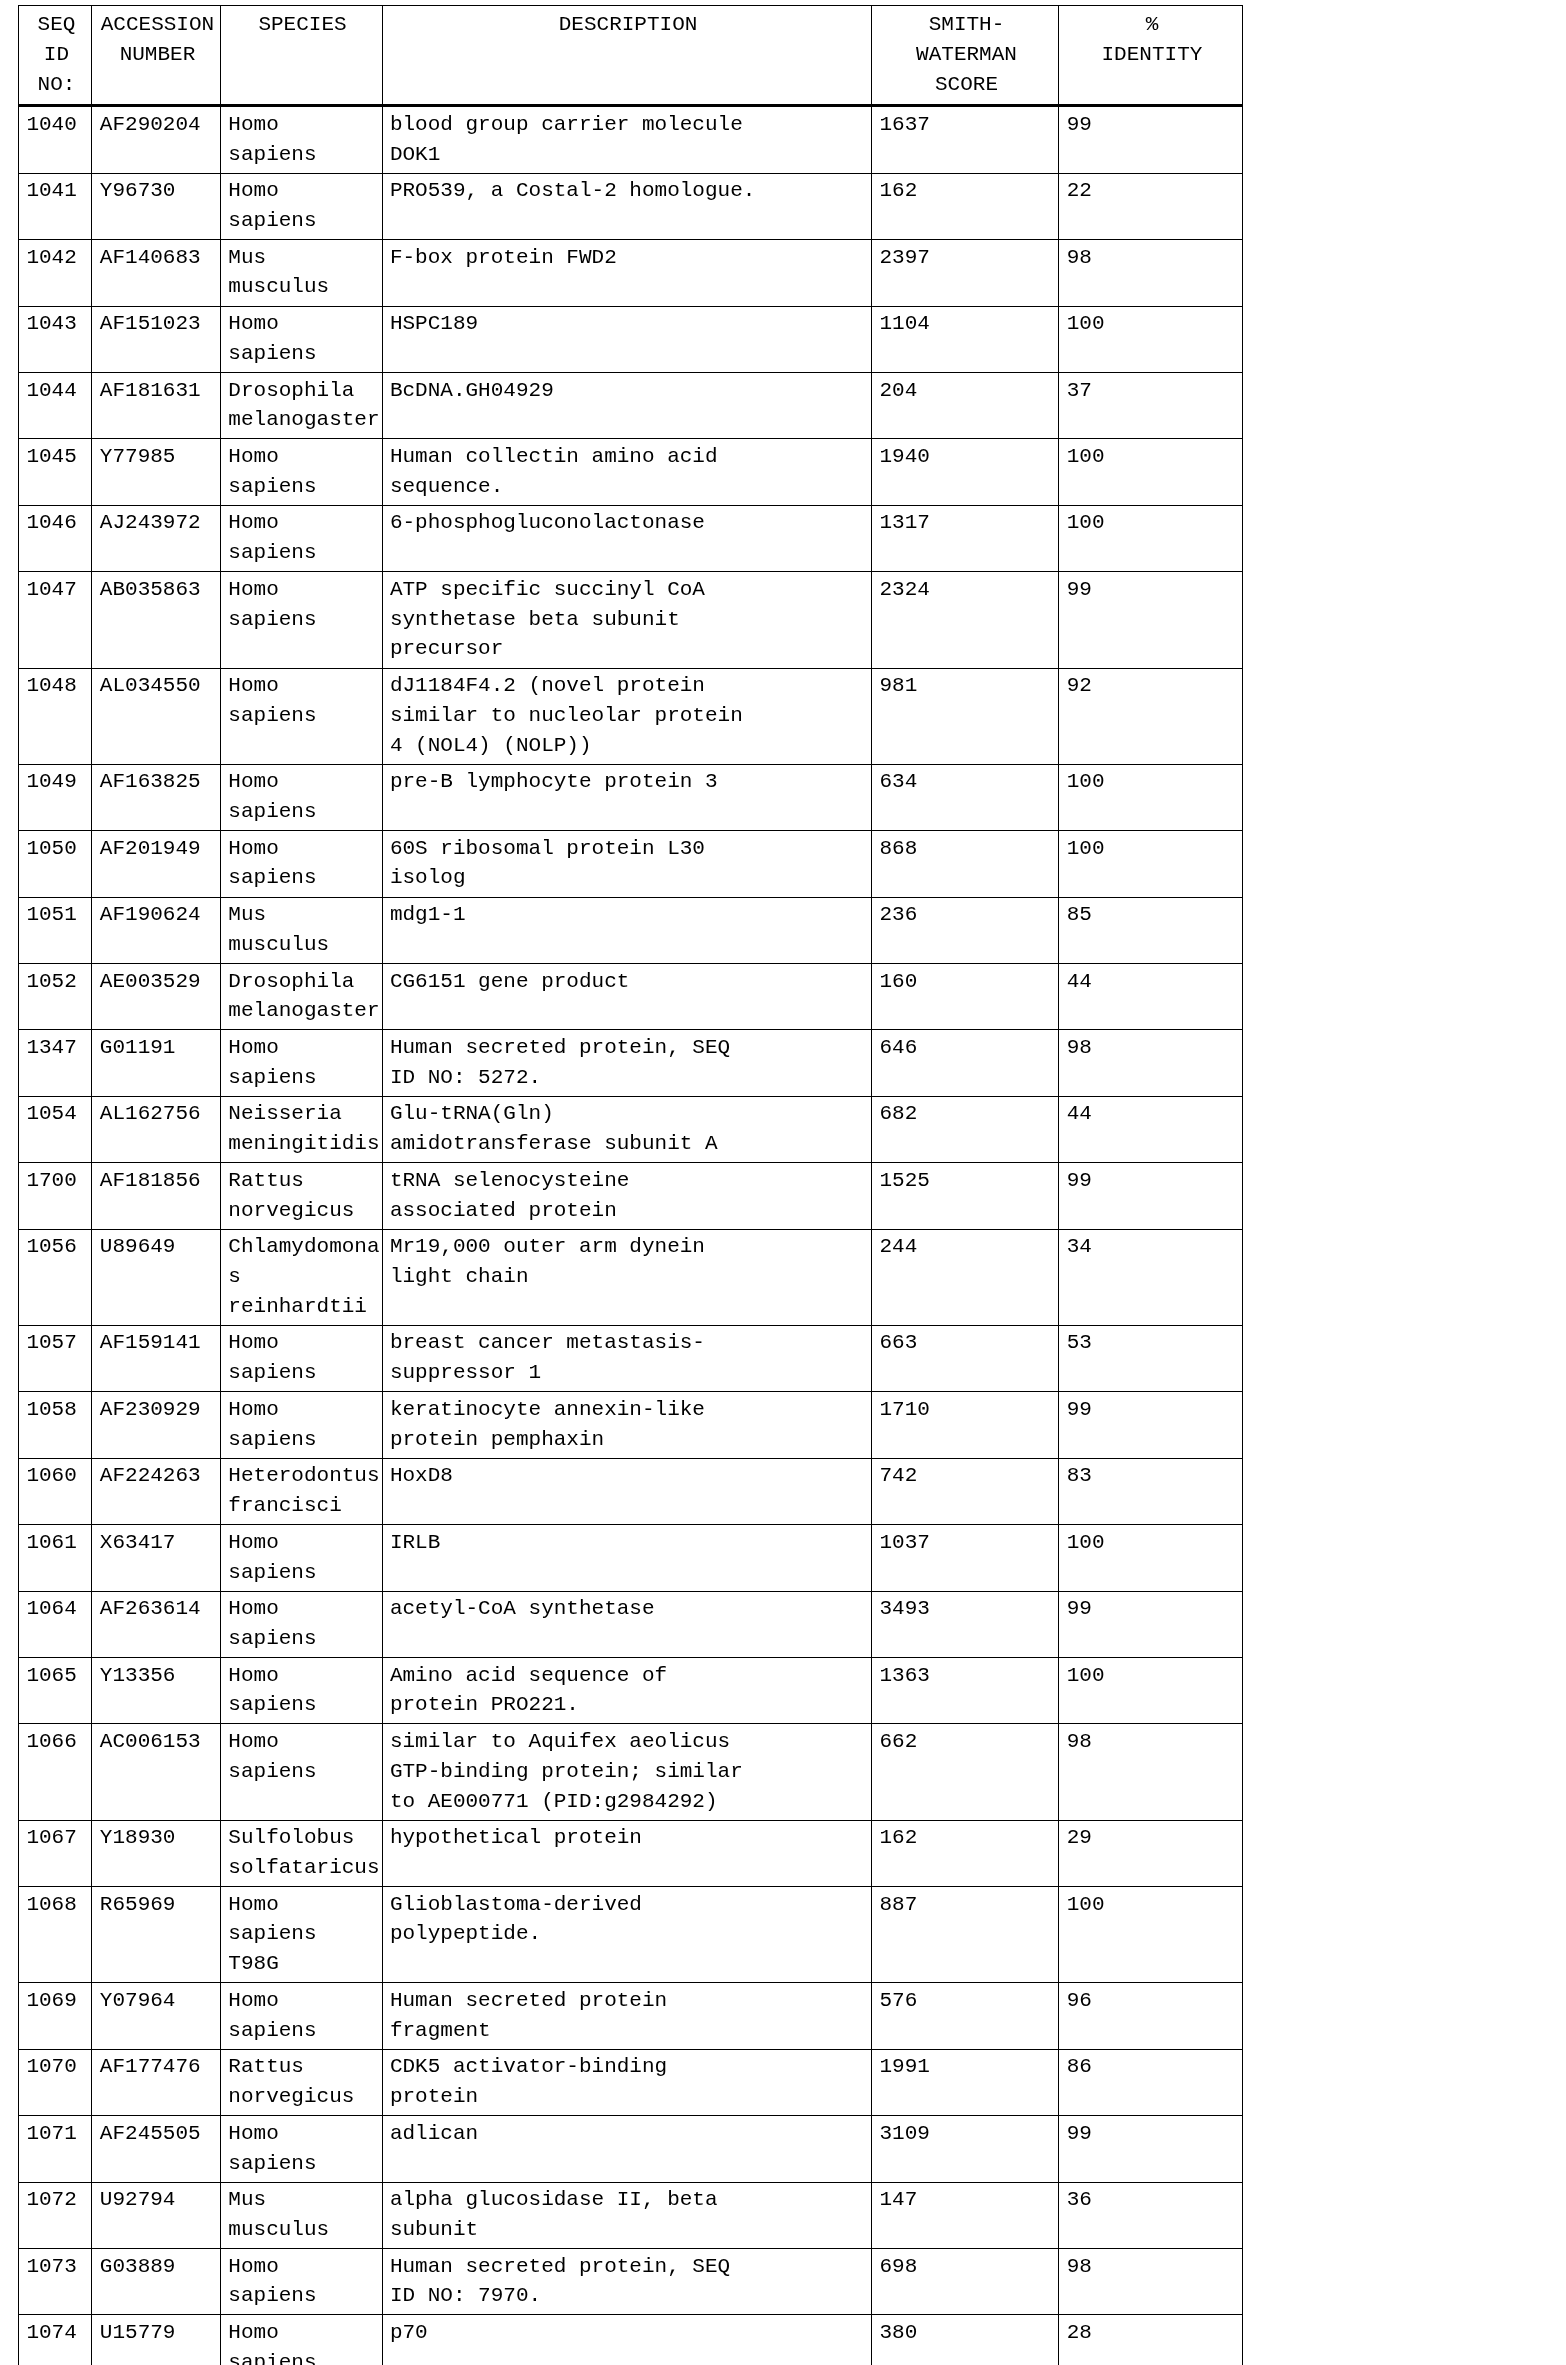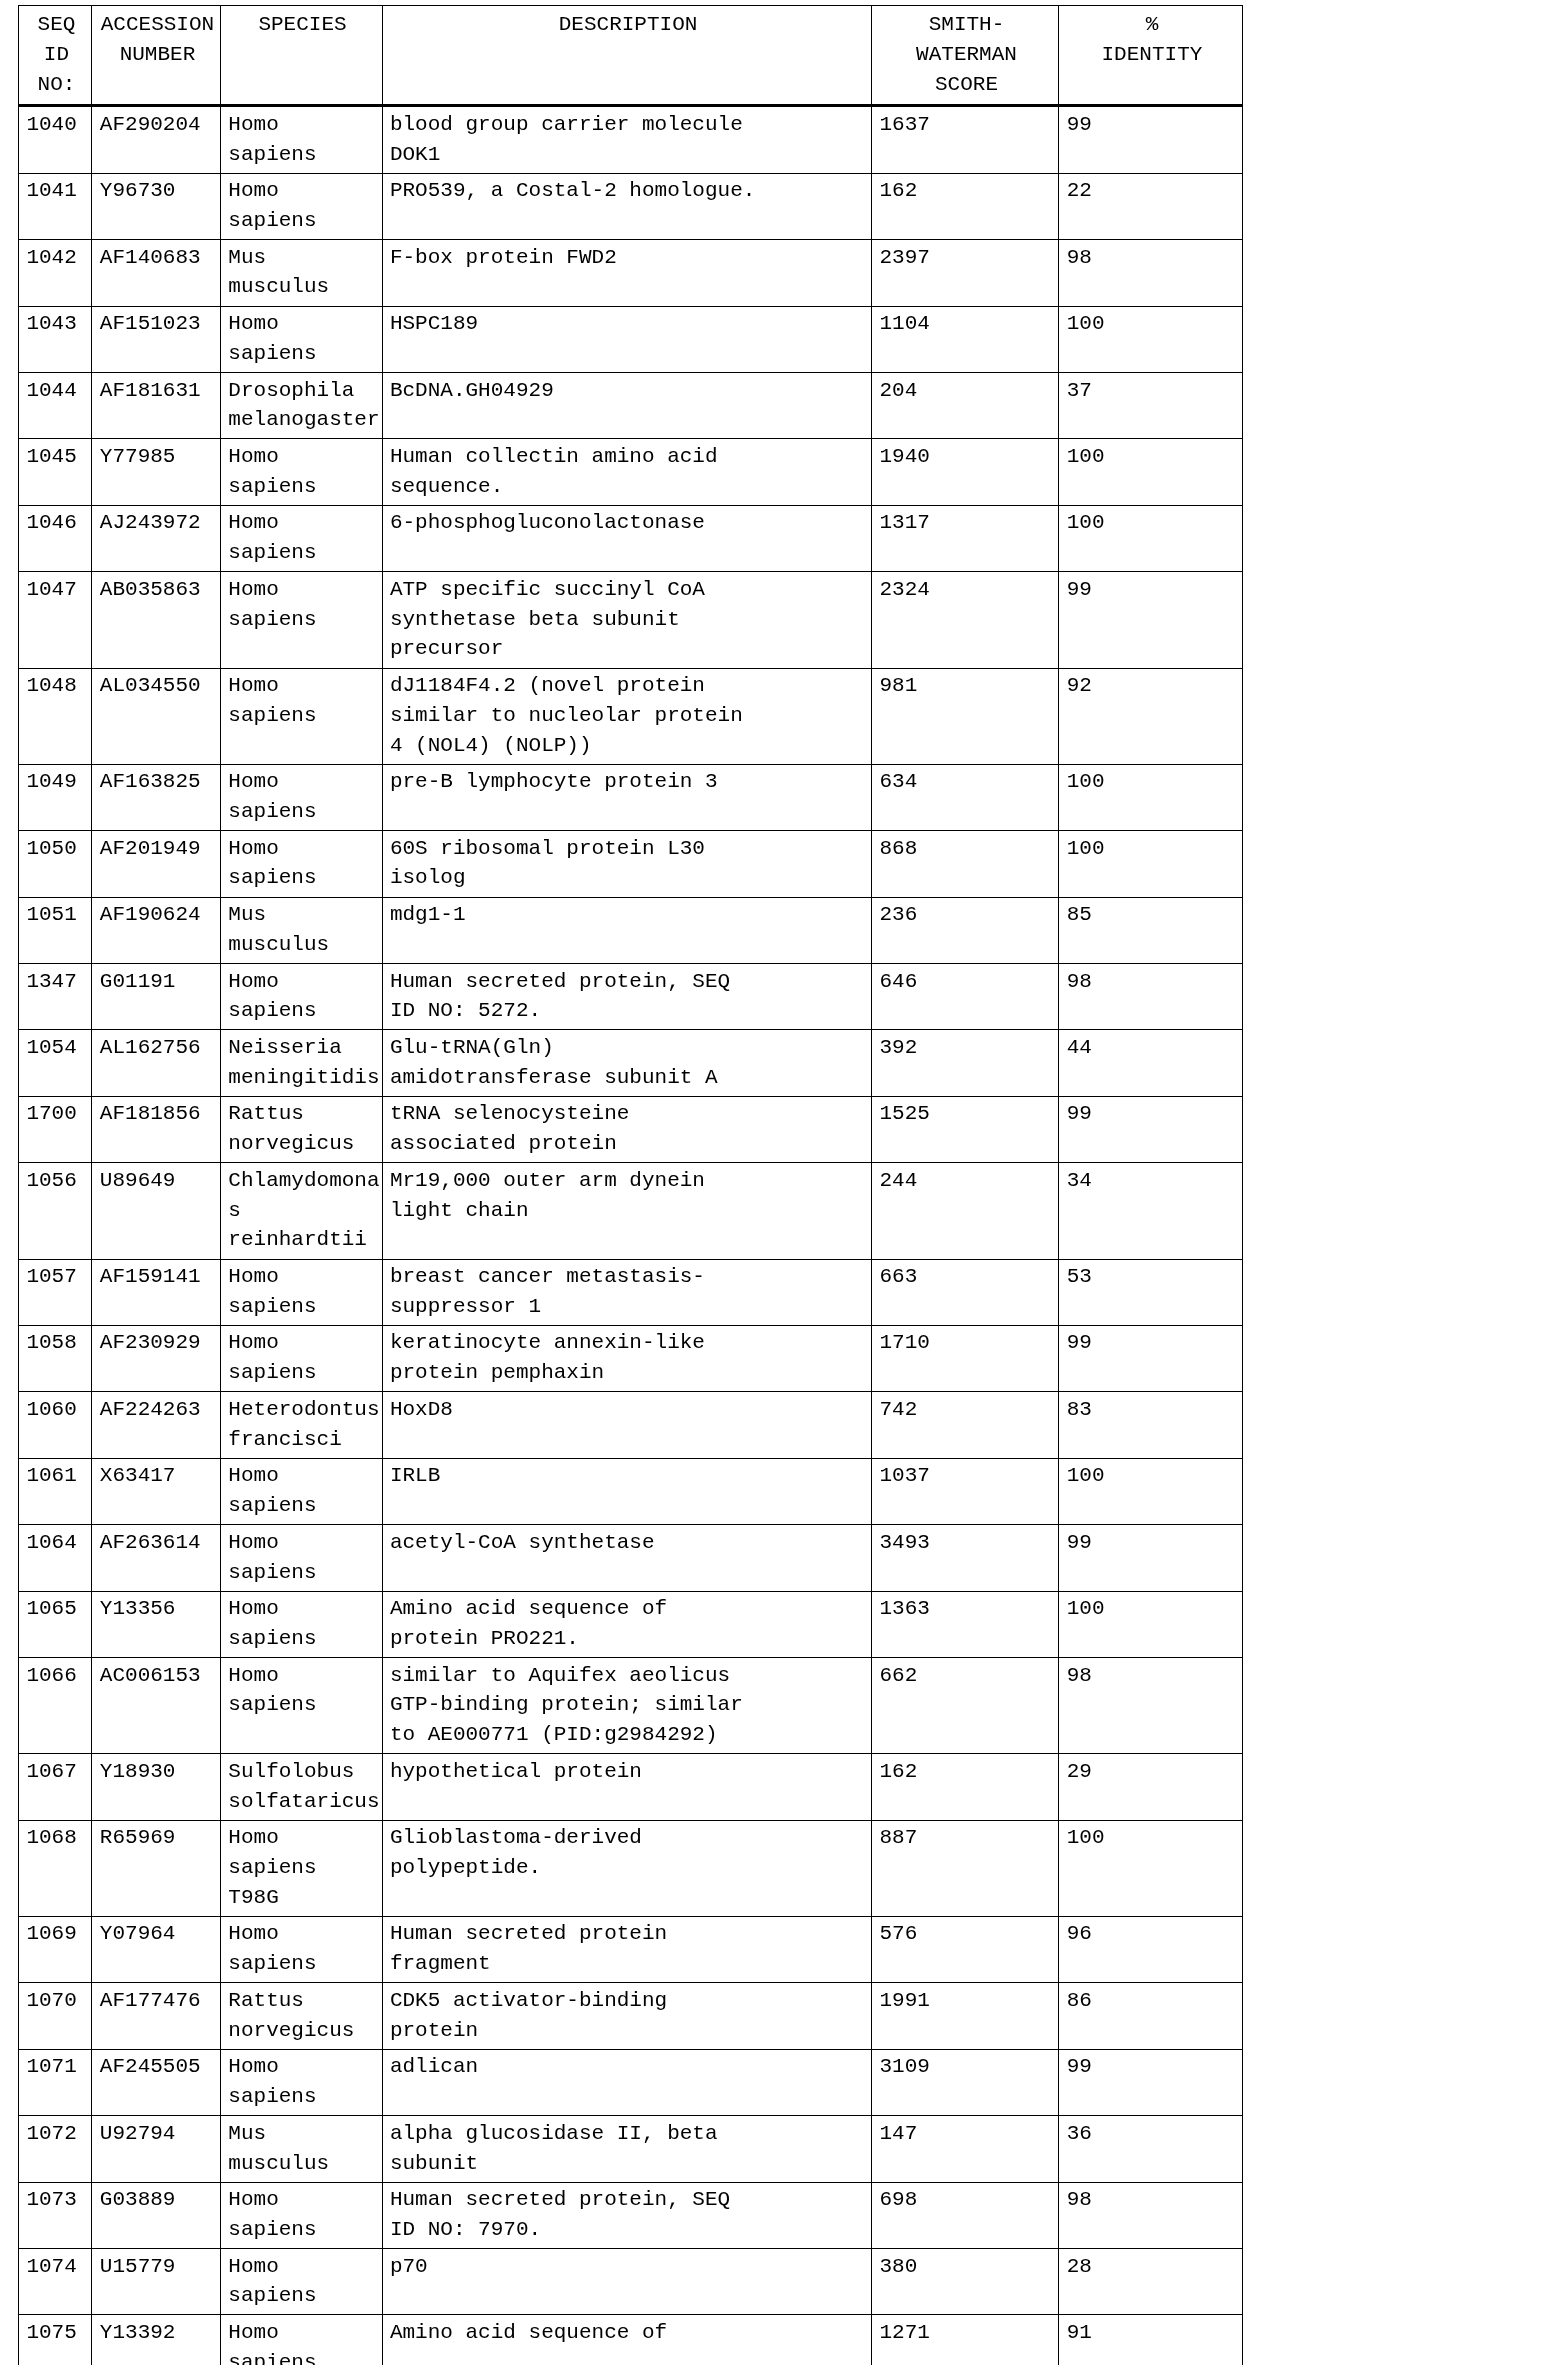--- a/index.html
+++ b/index.html
@@ -210,36 +210,45 @@
         </tr>
         <tr>
           <td class="cell-seq">1051</td>
           <td class="cell-acc">AF190624</td>
           <td class="cell-species">Mus musculus</td>
           <td class="cell-desc">mdg1-1</td>
           <td class="cell-score">236</td>
           <td class="cell-identity">85</td>
         </tr>
         <tr>
+          <td class="cell-seq">1052</td>
+          <td class="cell-acc">AE003529</td>
+          <td class="cell-species">Drosophila
+melanogaster</td>
+          <td class="cell-desc">CG6151 gene product</td>
+          <td class="cell-score">160</td>
+          <td class="cell-identity">44</td>
+        </tr>
+        <tr>
           <td class="cell-seq">1347</td>
           <td class="cell-acc">G01191</td>
           <td class="cell-species">Homo sapiens</td>
           <td class="cell-desc">Human secreted protein, SEQ
 ID NO: 5272.</td>
           <td class="cell-score">646</td>
           <td class="cell-identity">98</td>
         </tr>
         <tr>
           <td class="cell-seq">1054</td>
           <td class="cell-acc">AL162756</td>
           <td class="cell-species">Neisseria
 meningitidis</td>
           <td class="cell-desc">Glu-tRNA(Gln)
 amidotransferase subunit A</td>
-          <td class="cell-score">392</td>
+          <td class="cell-score">682</td>
           <td class="cell-identity">44</td>
         </tr>
         <tr>
           <td class="cell-seq">1700</td>
           <td class="cell-acc">AF181856</td>
           <td class="cell-species">Rattus
 norvegicus</td>
           <td class="cell-desc">tRNA selenocysteine
 associated protein</td>
           <td class="cell-score">1525</td>

